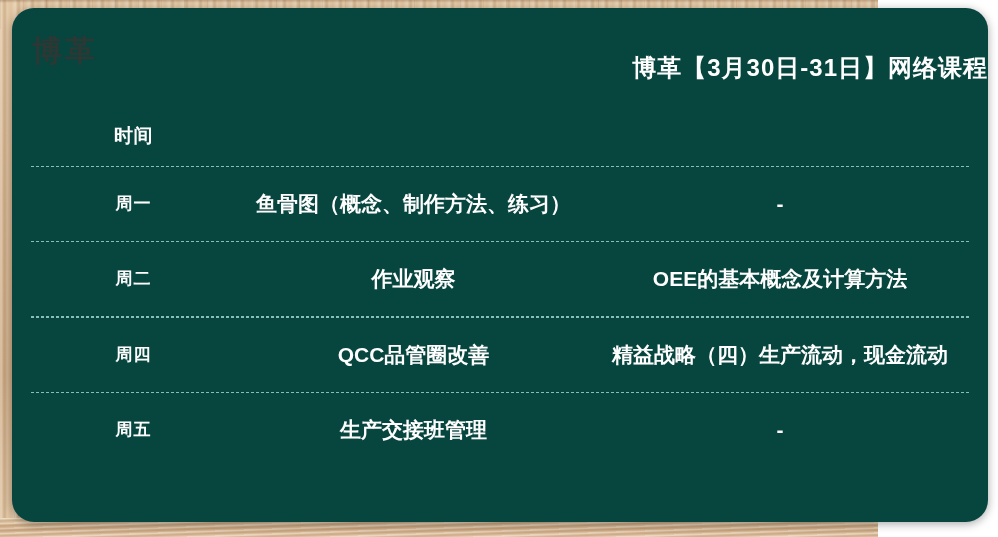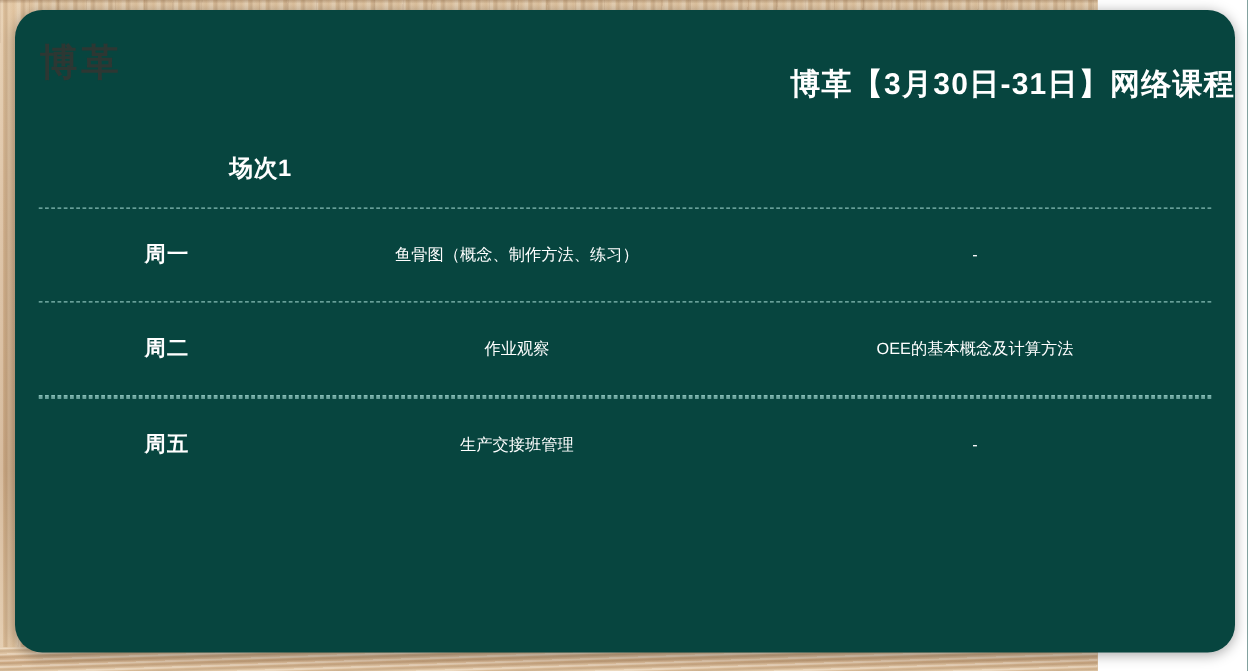--- a/index.html
+++ b/index.html
@@ -126,22 +126,22 @@
     font-size: 19px;
     font-weight: bold;
     letter-spacing: 0.5px;
   }
 
   .row.body {
     height: 74px;
     align-items: center;
   }
   .row.body .cell {
-    font-size: 13px;
-    font-weight: normal;
+    font-size: 21px;
+    font-weight: bold;
   }
   .row.body .c1 {
     font-size: 17px;
     font-weight: bold;
     letter-spacing: 1px;
   }
   .row.body .c3 .multiline span {
     display: block;
   }
 
@@ -162,21 +162,21 @@
 
   <div id="card">
 
     <div id="watermark">博革</div>
 
     <div id="title">博革【3月30日-31日】网络课程</div>
 
     <div id="table">
 
       <div class="row header">
-        <div class="cell c2">场次1</div>
+        <div class="cell c1">时间</div>
       </div>
 
       <div class="divider"></div>
 
       <div class="row body">
         <div class="cell c1">周一</div>
         <div class="cell c2">鱼骨图（概念、制作方法、练习）</div>
         <div class="cell c3">
           <div class="multiline">
               <span>-</span>
@@ -194,20 +194,29 @@
               <span>OEE的基本概念及计算方法</span>
             </div>
         </div>
       </div>
 
       <div class="divider"></div>
 
 
       <div class="divider"></div>
 
+      <div class="row body">
+        <div class="cell c1">周四</div>
+        <div class="cell c2">QCC品管圈改善</div>
+        <div class="cell c3">
+          <div class="multiline">
+              <span>精益战略（四）生产流动，现金流动</span>
+            </div>
+        </div>
+      </div>
 
       <div class="divider"></div>
 
       <div class="row body">
         <div class="cell c1">周五</div>
         <div class="cell c2">生产交接班管理</div>
         <div class="cell c3">
           <div class="multiline">
               <span>-</span>
             </div>

